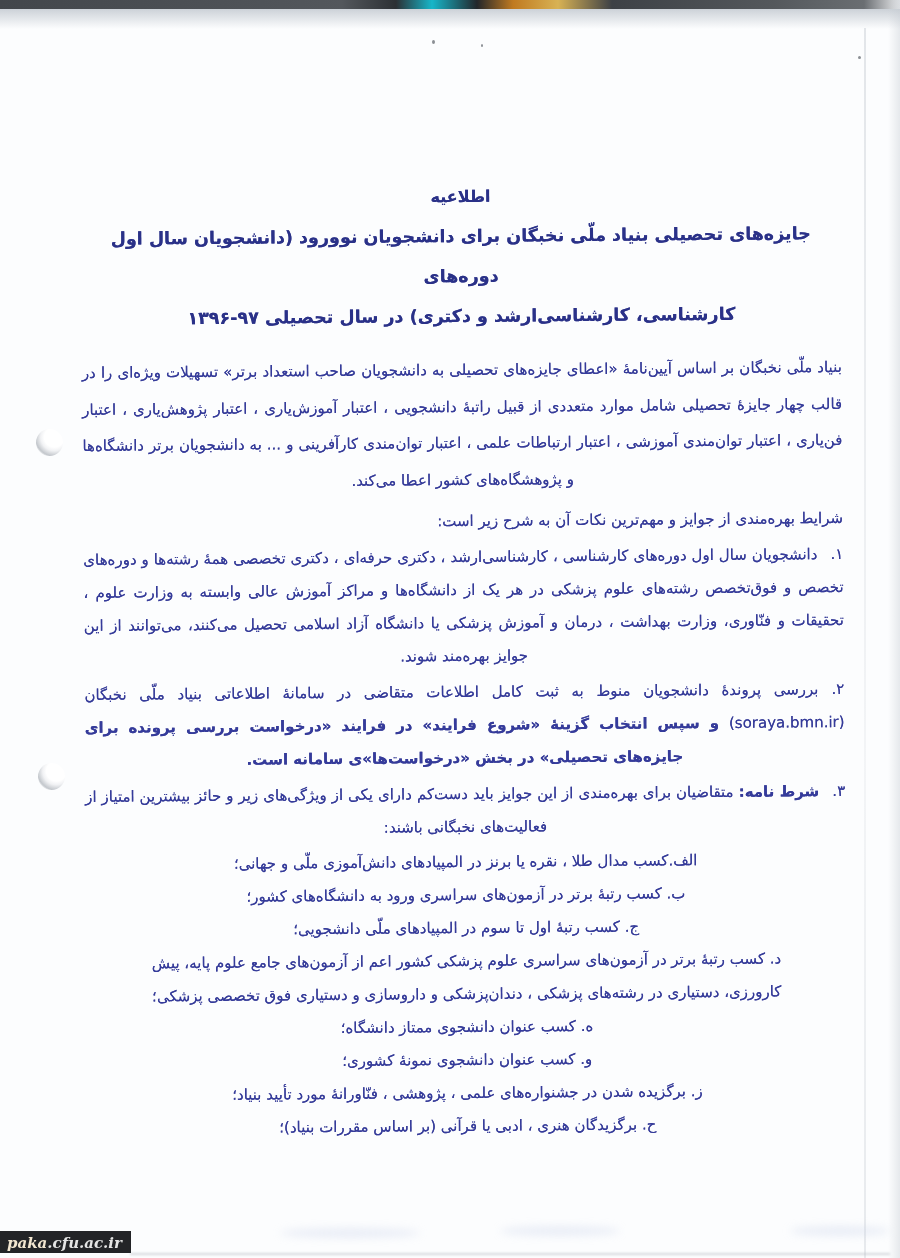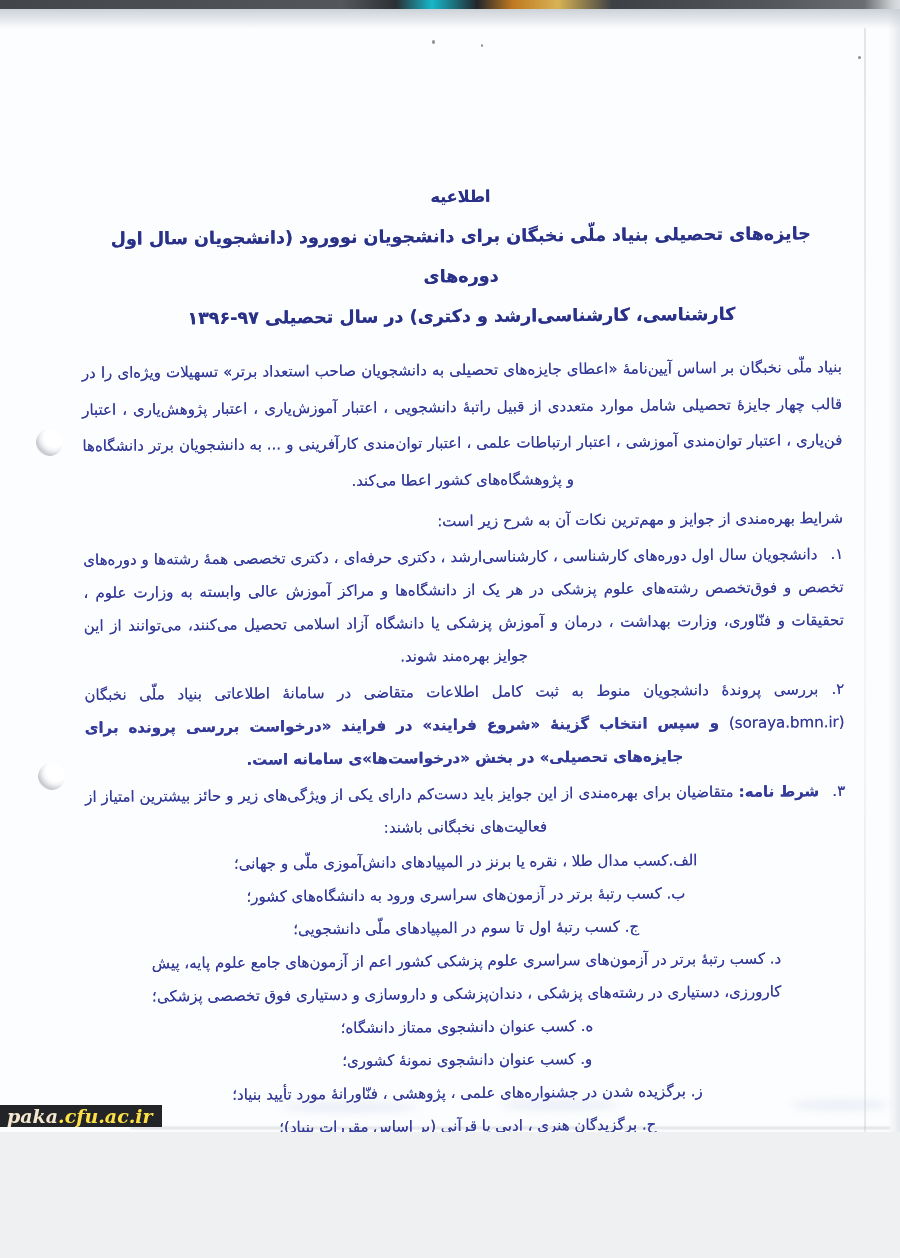--- a/index.html
+++ b/index.html
@@ -2,21 +2,21 @@
 <html lang="fa"><head>
 <meta charset="utf-8">
 <style>
   html,body{margin:0;padding:0;}
   body{
     width:900px;height:1258px;overflow:hidden;
     background:#eef0f2;
     font-family:"DejaVu Sans","Liberation Sans",sans-serif;
   }
   .page{
-    position:relative;width:900px;height:1132px;overflow:hidden;
+    position:relative;width:900px;height:1258px;overflow:hidden;
     background:#fcfdfe;
   }
   
   .scan-top-band{
     position:absolute;top:0;left:0;right:0;height:9px;
     background:linear-gradient(90deg,
       #42464b 0%, #53575c 38%, #2c3034 44%,
       #17b6c9 48%, #22262b 53%, #c07a20 57%, #d8b254 62%,
       #3d4146 68%, #54585c 86%, #6a6e72 96%, #e9eaec 100%);
   }
@@ -71,27 +71,27 @@
     text-align:justify;text-align-last:center;
   }
   .list-item .num{margin-left:13px;}
   .b{font-weight:bold;}
   .sub-items{width:662px;margin:2px auto 0;text-align:center;font-size:15px;line-height:33px;}
   .sub-item{margin:0;}
 
   
   .watermark{
     position:absolute;left:0;bottom:5px;height:21px;
-    background:#232427;display:flex;align-items:center;
+    background:#232427;display:flex;align-items:flex-end;
     padding:0 9px 1px 7px;direction:ltr;
-    font-size:19px;font-style:italic;font-weight:bold;
+    font-size:15px;font-style:italic;font-weight:bold;
     font-family:"DejaVu Serif","Liberation Serif",serif;
   }
   .watermark .wm-prefix{color:#f3e7d1;}
-  .watermark .wm-suffix{color:#fde047;}
+  .watermark .wm-suffix{color:#e5e5e5;}
 </style>
 </head>
 <body>
 
 <div class="page">
 
   <div class="scan-top-band"></div>
   <div class="scan-top-fade"></div>
   <div class="right-crease"></div>
   <div class="right-shade"></div>

